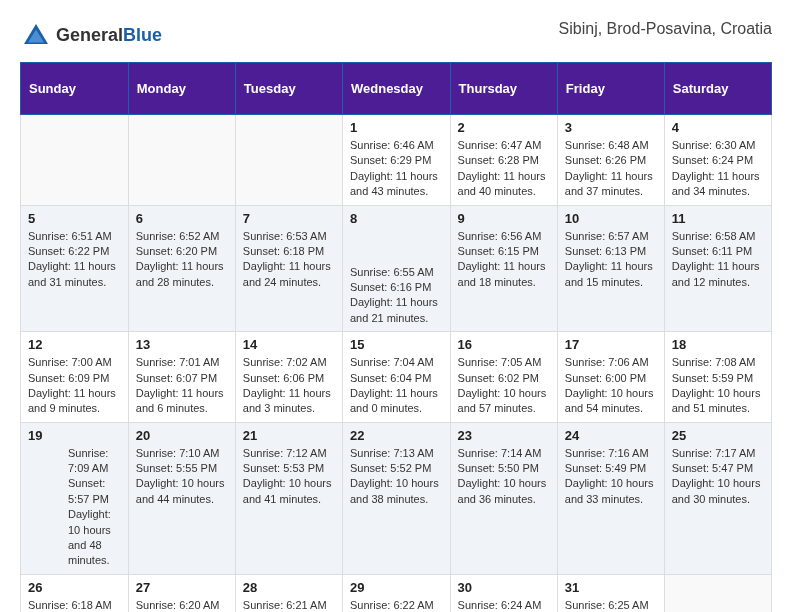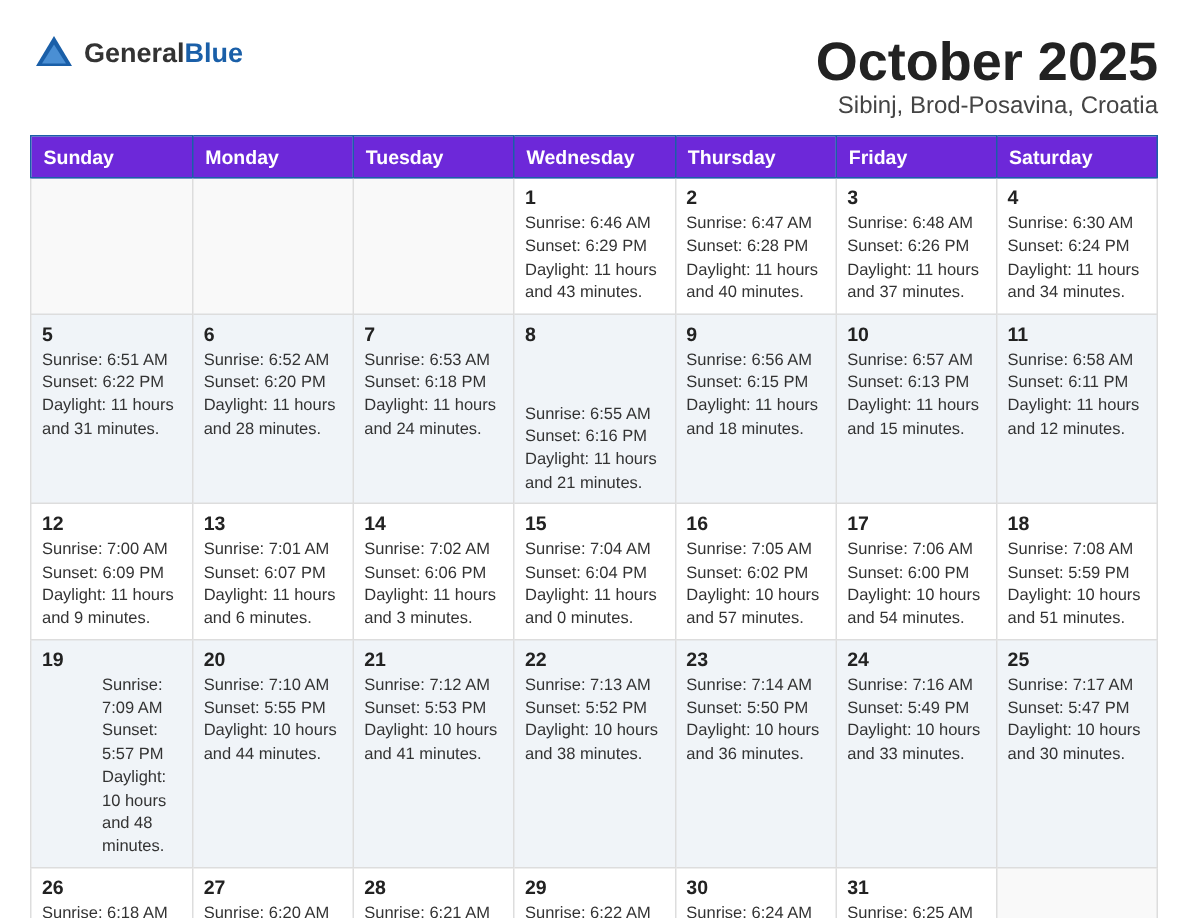--- a/index.html
+++ b/index.html
@@ -51,24 +51,24 @@
     .location {
       font-size: 16px;
       color: #444;
     }
     .calendar {
       width: 100%;
       border-collapse: collapse;
       border: 1px solid #ccc;
     }
     .calendar th {
-      background-color: #6d28d9;
+      background-color: #4c1d95;
       color: #fff;
       text-align: left;
-      padding: 6px 8px;
+      padding: 18px 8px;
       font-size: 13px;
       border: 1px solid #1a5fa8;
     }
     .calendar td {
       vertical-align: top;
       padding: 5px 7px;
       border: 1px solid #ddd;
       font-size: 10.5px;
       color: #333;
       width: 108px;
@@ -101,21 +101,20 @@
     <svg class="logo-icon" viewBox="0 0 40 40">
       <polygon points="20,5 35,30 5,30" fill="#1a5fa8"></polygon>
       <polygon points="20,12 30,28 10,28" fill="#4a8fd4"></polygon>
     </svg>
     <div class="logo-text">
       <span class="logo-general">General</span>
       <span class="logo-blue">Blue</span>
     </div>
   </div>
   <div class="title-area">
-    <div class="month-title">October 2025</div>
     <div class="location">Sibinj, Brod-Posavina, Croatia</div>
   </div>
 </div>
 
 <table class="calendar">
   <thead>
     <tr>
     <th>Sunday</th>
         <th>Monday</th>
         <th>Tuesday</th>

